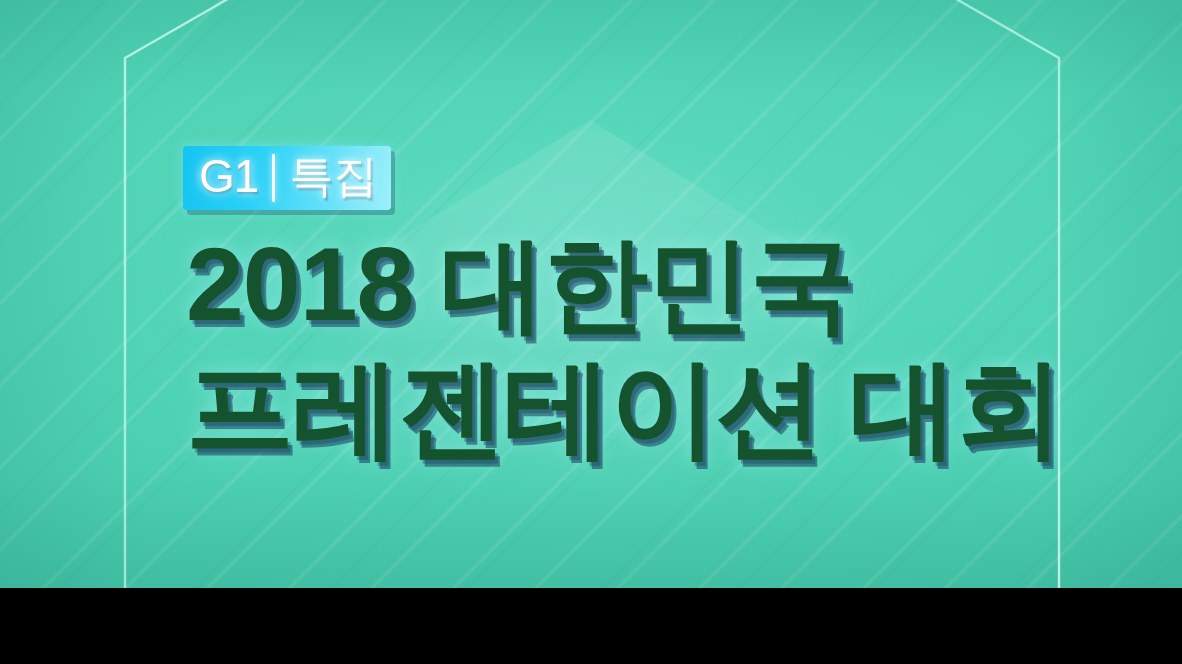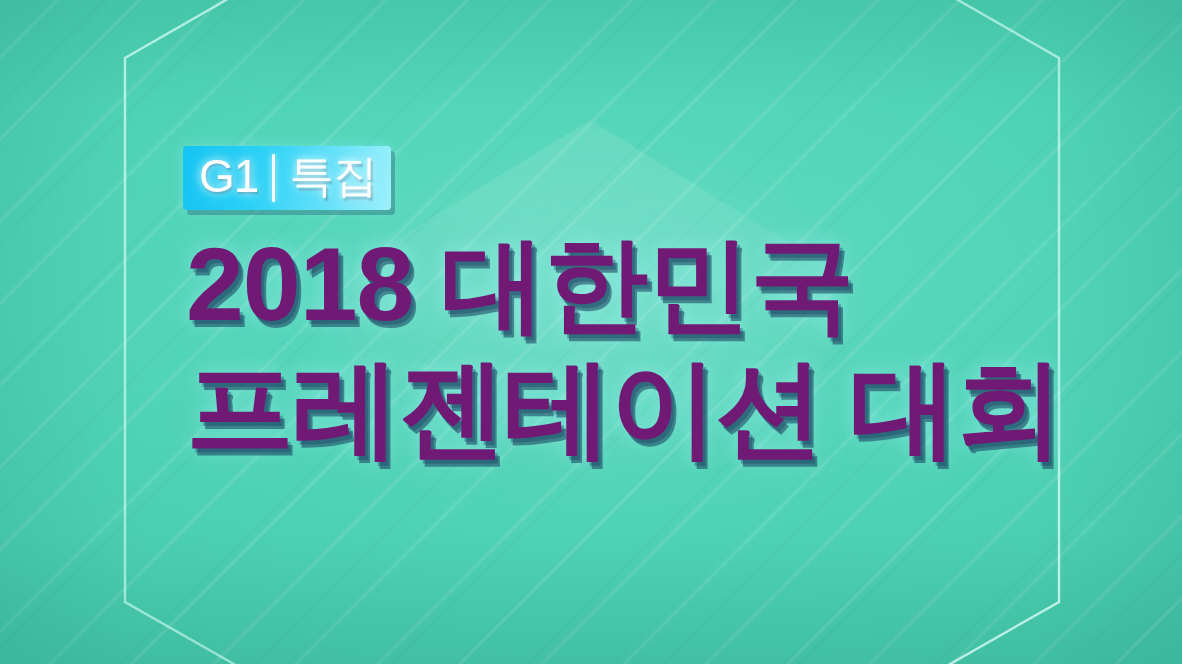--- a/index.html
+++ b/index.html
@@ -4,21 +4,21 @@
 <style>
   html, body {
     margin: 0;
     padding: 0;
     background: #000;
   }
 
   #stage {
     position: relative;
     width: 1182px;
-    height: 664px;
+    height: 588px;
     overflow: hidden;
     font-family: "Liberation Sans", sans-serif;
     background: #4ecfb0;
   }
 
   
   .bg-base {
     position: absolute;
     inset: 0;
     background:
@@ -159,21 +159,21 @@
 
   
   .title-block {
     position: absolute;
     left: 186px;
     top: 222px;
     width: 960px;
   }
 
   .title-line {
-    color: #701a75;
+    color: #14532d;
     font-weight: 700;
     font-size: 104px;
     line-height: 124px;
     letter-spacing: -1px;
     white-space: nowrap;
     text-shadow:
       5px 7px 0px rgba(23, 62, 92, 0.55),
       3px 4px 1px rgba(30, 80, 112, 0.45),
       0 0 18px rgba(190, 250, 255, 0.40),
       0 0 40px rgba(140, 235, 255, 0.25);

